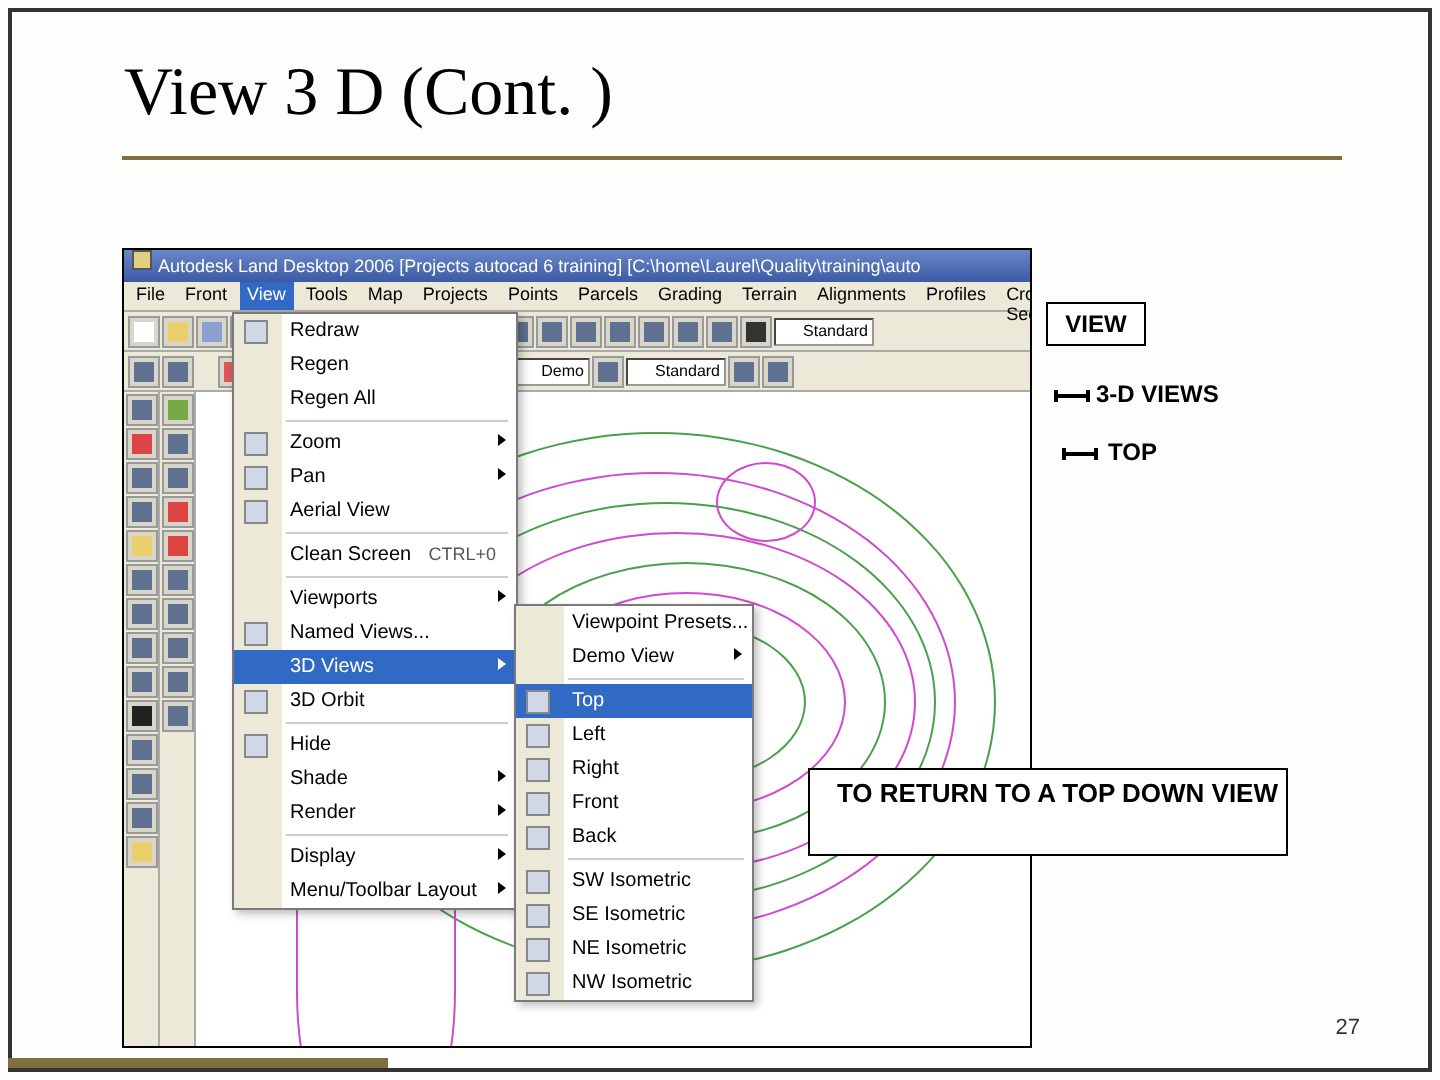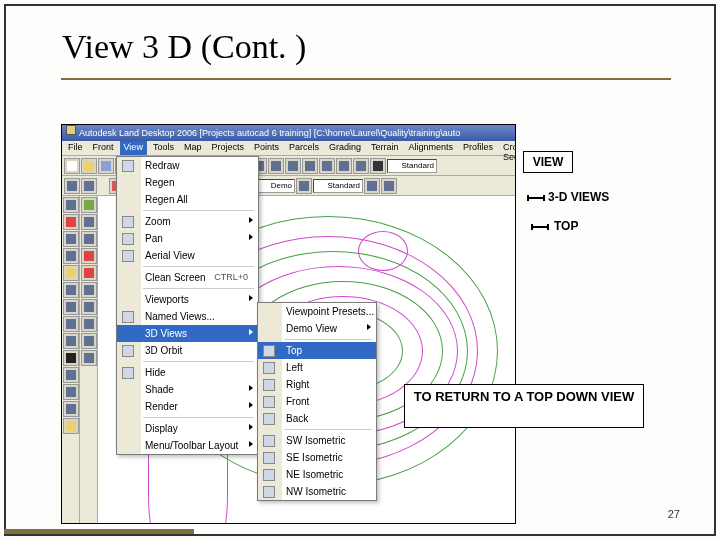--- a/index.html
+++ b/index.html
@@ -30,21 +30,21 @@
   .vm-item.hover .arrow { border-left-color: #fff; }
   .vm-item .kb { position: absolute; right: 10px; top: 3px; font-size: 9px; color: #555; }
   .vm-item .ico { position: absolute; left: 5px; top: 3px; width: 12px; height: 12px; border: 1px solid #888; background: #d0d8e8; }
   .submenu1 { position: absolute; left: 251px; top: 296px; width: 120px; background: #fff; border: 1px solid #7a7a7a; box-shadow: 2px 2px 4px rgba(0,0,0,.25); font-size: 10px; z-index: 6; }
   .call-view { position: absolute; left: 517px; top: 145px; width: 50px; height: 22px; border: 1px solid #000; background: #fff; font: bold 12px Arial; text-align: center; line-height: 20px; }
   .call-3d { position: absolute; left: 542px; top: 184px; font: bold 12px Arial; }
   .call-top { position: absolute; left: 548px; top: 213px; font: bold 12px Arial; }
   .arrow-line { position: absolute; background: #000; height: 2px; }
   .arrow-line::before, .arrow-line::after { content: ''; position: absolute; top: -2px; width: 2px; height: 6px; background: #000; }
   .arrow-line::before { left: 0; } .arrow-line::after { right: 0; }
-  .call-return { position: absolute; left: 398px; top: 378px; width: 240px; height: 44px; border: 1px solid #000; background: #fff; font: bold 13px Arial; text-align: center; padding: 4px; line-height: 16px; }
+  .call-return { position: absolute; left: 398px; top: 378px; width: 240px; height: 44px; border: 1px solid #000; background: #fff; font: bold 13px Arial; text-align: right; padding: 4px; line-height: 16px; }
   .pagenum { position: absolute; right: 34px; bottom: 14px; font-size: 11px; color: #333; }
   .accent { position: absolute; left: 4px; bottom: 6px; width: 190px; height: 5px; background: #807040; }
 </style>
 </head>
 <body>
 
 <div class="frame">
   <div class="title">View 3 D (Cont. )</div>
   <div class="title-rule"></div>
 

